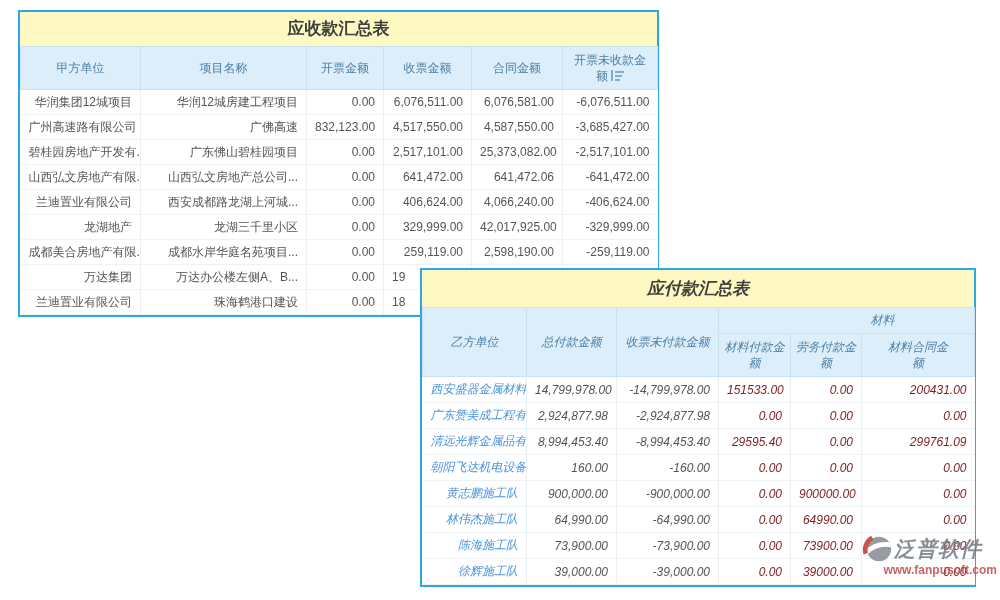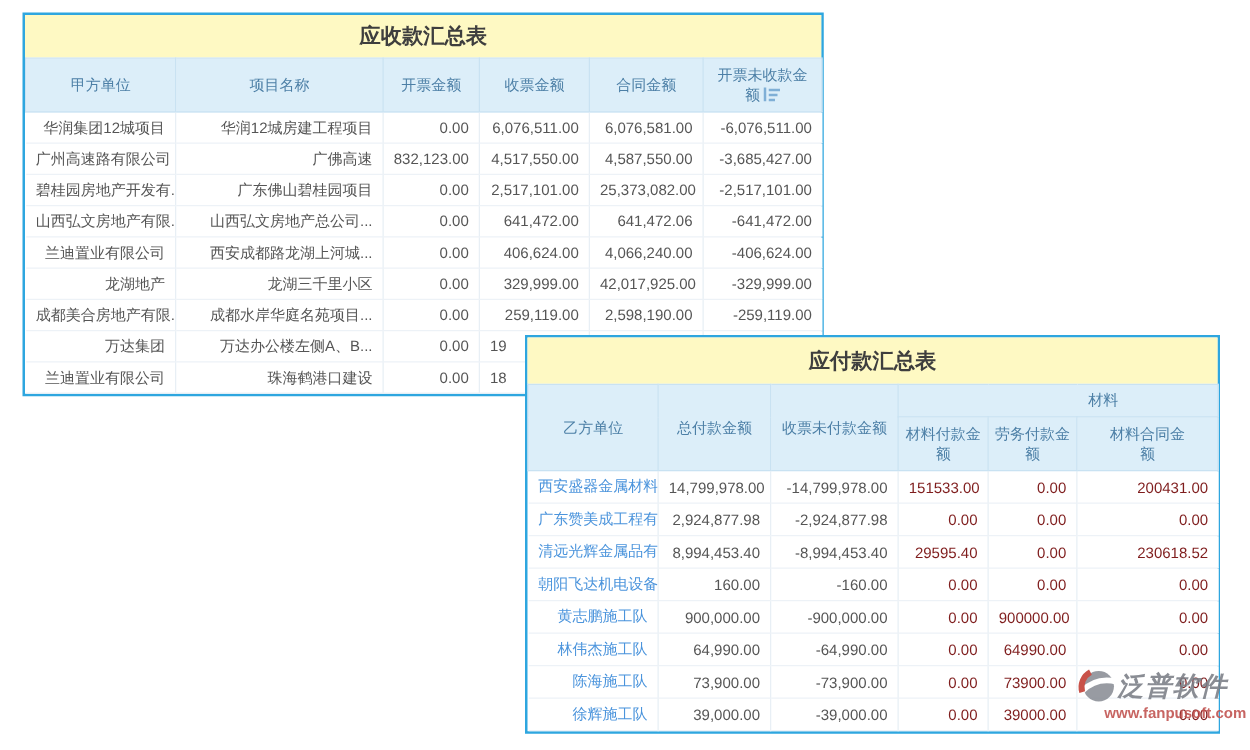--- a/index.html
+++ b/index.html
@@ -2,21 +2,21 @@
 <html><head>
 <meta charset="utf-8">
 <style>
   * { box-sizing: border-box; margin: 0; padding: 0; }
   html,body { width:1000px; height:600px; background:#ffffff; overflow:hidden;
     font-family:"Liberation Sans","DejaVu Sans",sans-serif; }
   .stage { position:relative; width:1000px; height:600px; background:#fff; }
 
   .panel { position:absolute; background:#fff; border:2px solid #2EA6DF; }
   .panel-receivables { left:18px; top:10px; width:641px; }
-  .panel-payables  { left:420px; top:268px; width:556px; z-index:5; }
+  .panel-payables  { left:420px; top:268px; width:556px; z-index:5;font-style:italic; }
 
   .panel-title { text-align:center; font-weight:bold; color:#3E3E3E; background:#fef9c3; }
   .panel-receivables .panel-title { font-size:17px; line-height:34px; height:34px; }
   .panel-payables .panel-title  { font-size:17px; line-height:37px; height:37px; }
 
   table { width:100%; table-layout:fixed; border-collapse:collapse; }
   th { background:#DCEEF9; color:#4C7FA6; font-weight:normal; font-size:12px;
        text-align:center; vertical-align:middle;
        border:1px solid #C9E2F2; }
   td { font-size:12px; color:#555; background:#fff; vertical-align:middle;
@@ -210,21 +210,21 @@
             <td class="t-right t-blue">0.00</td>
             <td class="t-right t-blue">0.00</td>
             <td class="t-right t-blue">0.00</td>
           </tr>
           <tr>
             <td class="t-left t-link">清远光辉金属品有限</td>
             <td class="t-right">8,994,453.40</td>
             <td class="t-right">-8,994,453.40</td>
             <td class="t-right t-blue">29595.40</td>
             <td class="t-right t-blue">0.00</td>
-            <td class="t-right t-blue">230618.52</td>
+            <td class="t-right t-blue">299761.09</td>
           </tr>
           <tr>
             <td class="t-left t-link">朝阳飞达机电设备有</td>
             <td class="t-right">160.00</td>
             <td class="t-right">-160.00</td>
             <td class="t-right t-blue">0.00</td>
             <td class="t-right t-blue">0.00</td>
             <td class="t-right t-blue">0.00</td>
           </tr>
           <tr>

